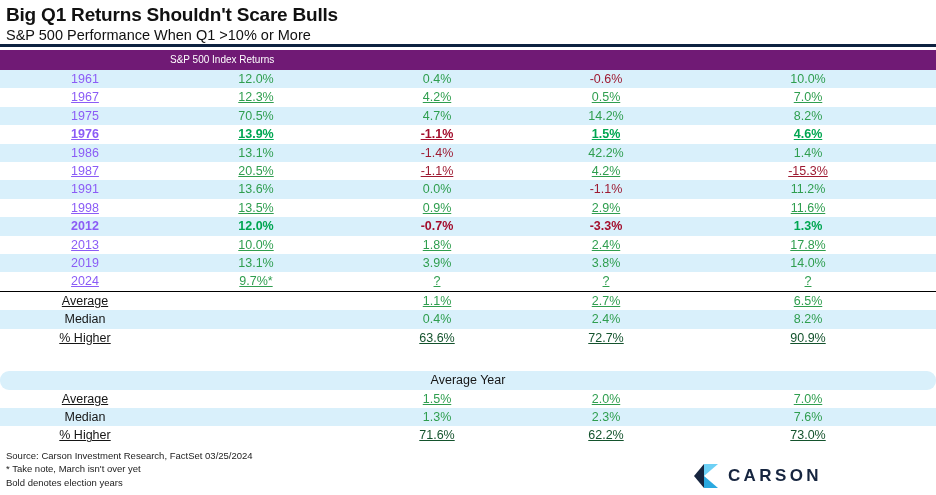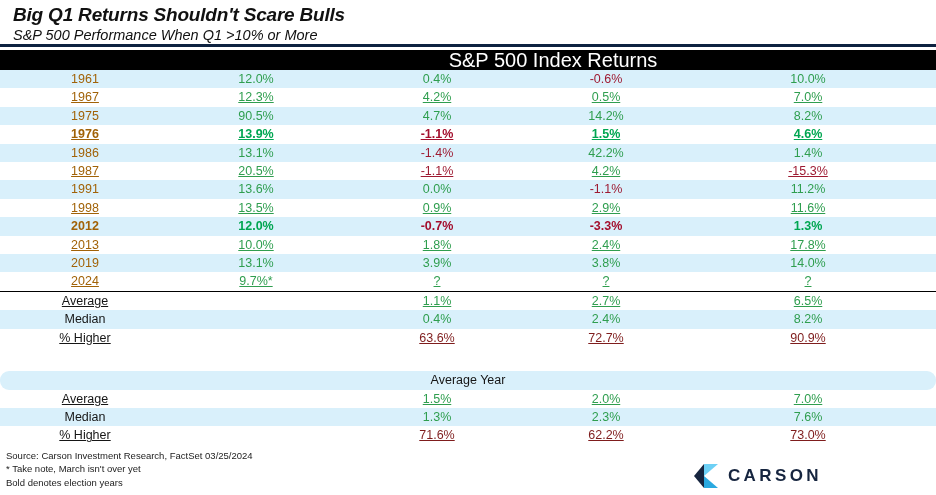--- a/index.html
+++ b/index.html
@@ -11,22 +11,21 @@
     width: 936px;
     height: 495px;
     font-family: "Liberation Sans", sans-serif;
     color: #1a1a1a;
     overflow: hidden;
     position: relative;
   }
 
   
   .titleblock {
-    padding: 4px 0 0 13px;
-    font-style: italic;
+    padding: 4px 0 0 6px;
   }
   .title {
     font-size: 19px;
     font-weight: bold;
     letter-spacing: -0.2px;
     line-height: 21px;
     color: #111111;
   }
   .subtitle {
     font-size: 14.5px;
@@ -49,24 +48,24 @@
     font-weight: normal;
     vertical-align: middle;
   }
 
   col.c-year  { width: 170px; }
   col.c-q1    { width: 172px; }
   col.c-apr   { width: 190px; }
   col.c-q2    { width: 148px; }
   col.c-fin   { width: 256px; }
   .hdr-top td {
-    background: #000000;
+    background: #701a75;
     color: #ffffff;
-    text-align: center;
-    font-size: 20px;
+    text-align: left;
+    font-size: 10px;
     font-weight: bold;
     height: 20px;
     line-height: 20px;
   }
   .hdr-cols td {
     background: #0d2240;
     color: #ffffff;
     text-align: center;
     font-size: 14.5px;
     font-weight: bold;
@@ -77,24 +76,24 @@
   
   tr.drow td {
     height: 18.4px;
     line-height: 18.4px;
     text-align: center;
     font-size: 12.5px;
   }
   tr.zebra td { background: #d9f0fb; }
   tr.plain td { background: #ffffff; text-decoration: underline; }
 
-  td.year-cell { color: #a16207; }
+  td.year-cell { color: #8b5cf6; }
   td.v-green { color: #2f9e4f; }
   td.v-red   { color: #9e1b32; }
-  td.v-black { color: #7f1d1d; }
+  td.v-black { color: #14532d; }
   tr.boldrow td { font-weight: bold; }
   tr.boldrow td.v-green { color: #00a651; }
   tr.boldrow td.v-red   { color: #a30f2d; }
 
   
   tr.sep-above td { border-top: 1.6px solid #000000; }
 
   
   td.label-cell {
     text-align: center;
@@ -180,21 +179,21 @@
       </tr>
       <tr class="drow plain">
         <td class="year-cell">1967</td>
         <td class="v-green">12.3%</td>
         <td class="v-green">4.2%</td>
         <td class="v-green">0.5%</td>
         <td class="v-green">7.0%</td>
       </tr>
       <tr class="drow zebra">
         <td class="year-cell">1975</td>
-        <td class="v-green">90.5%</td>
+        <td class="v-green">70.5%</td>
         <td class="v-green">4.7%</td>
         <td class="v-green">14.2%</td>
         <td class="v-green">8.2%</td>
       </tr>
       <tr class="drow plain boldrow">
         <td class="year-cell">1976</td>
         <td class="v-green">13.9%</td>
         <td class="v-red">-1.1%</td>
         <td class="v-green">1.5%</td>
         <td class="v-green">4.6%</td>

